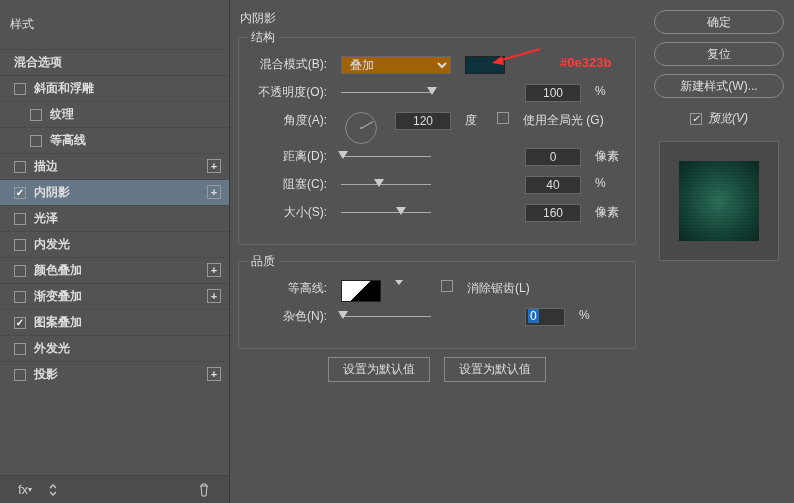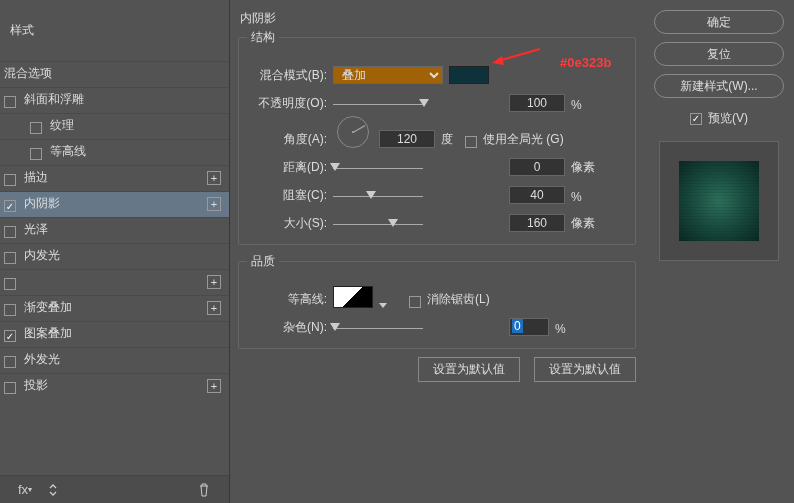--- a/index.html
+++ b/index.html
@@ -1,40 +1,40 @@
 <!DOCTYPE html>
 <html><head>
 <meta charset="utf-8">
 <style>
   * { box-sizing: border-box; margin: 0; padding: 0; font-family: "Microsoft YaHei", sans-serif; }
   body { background: #535353; width: 794px; height: 503px; overflow: hidden; font-size: 12px; color: #ddd; }
   .container { display: flex; height: 100%; }
   
   
   .sidebar { width: 230px; background: #535353; border-right: 1px solid #383838; display: flex; flex-direction: column; }
-  .sb-header { padding: 22px 10px; font-size: 12px; color: #ddd; }
-  .sb-row { display: flex; align-items: flex-end; padding: 5px 4px; height: 26px; position: relative; border-top: 1px solid #4a4a4a; }
+  .sb-header { padding: 16px 10px; font-size: 12px; color: #ddd; }
+  .sb-row { display: flex; align-items: center; padding: 5px 14px; height: 26px; position: relative; border-top: 1px solid #4a4a4a; font-weight: bold; }
   .sb-row.indent { padding-left: 30px; }
   .sb-row.selected { background: #678; }
   .sb-row .cb { width: 12px; height: 12px; border: 1px solid #999; margin-right: 8px; display: flex; align-items: center; justify-content: center; }
   .sb-row .cb.checked::after { content: "✓"; font-size: 10px; color: #fff; }
   .sb-row .label { flex: 1; font-size: 12px; }
   .sb-row .plus { position: absolute; right: 8px; top: 5px; width: 14px; height: 14px; border: 1px solid #999; display:flex; align-items:center; justify-content:center; font-size: 11px; color:#ddd; }
   .sb-spacer { flex: 1; }
   .sb-footer { display: flex; align-items: center; padding: 4px 16px; gap: 10px; border-top: 1px solid #444; height: 28px; background:#4c4c4c; }
   .sb-footer .ico { width: 18px; height: 18px; display:flex; align-items:center; justify-content:center; color:#ccc; font-size: 13px; }
   .sb-footer .spacer { flex: 1; }
   
   
   .main { flex: 1; padding: 10px 8px 0 8px; position: relative; }
   .panel-title { font-size: 12px; color: #ddd; margin-bottom: 2px; padding-left: 2px;}
   fieldset { border: 1px solid #666; border-radius: 2px; padding: 10px 8px 12px 8px; margin-bottom: 8px; }
   legend { font-size: 12px; color: #ddd; padding: 0 4px; }
   
-  .form-row { display: flex; align-items: flex-end; height: 28px; gap: 6px; }
+  .form-row { display: flex; align-items: flex-start; height: 28px; gap: 14px; }
   .form-row .lbl { width: 80px; text-align: right; font-size: 12px; color: #ddd; flex-shrink:0; }
   
   select { background: #a16207; border: 1px solid #666; color: #ddd; font-size: 12px; height: 18px; width: 110px; padding-left: 4px;}
   .swatch { width: 40px; height: 18px; border: 1px solid #222; background: #0e323b; }
   
   .slider-track { position: relative; width: 170px; height: 16px; display:flex; align-items:center;}
   .slider-track .line { height: 1px; width: 90px; background: #aaa; }
   .slider-track .thumb { position: absolute; top: 3px; width: 0; height: 0; border-left: 5px solid transparent; border-right: 5px solid transparent; border-top: 8px solid #ccc; }
   
   .num-input { width: 56px; height: 18px; background: #333; border: 1px solid #666; color: #ddd; text-align: center; font-size: 12px; }
@@ -47,34 +47,34 @@
   .inline-cb { width: 12px; height: 12px; border: 1px solid #999; display: inline-block; }
   
   .contour-swatch { width: 40px; height: 22px; border: 1px solid #222; background: linear-gradient(135deg, #fff 49%, #000 50%); position: relative; }
   .contour-caret { width: 0; height:0; border-left:4px solid transparent; border-right:4px solid transparent; border-top:5px solid #ccc; }
   
   .btn { background: #535353; border: 1px solid #888; color: #ddd; font-size: 12px; padding: 3px 14px; cursor: pointer; }
   
   
   .right { width: 150px; padding: 10px 8px; display: flex; flex-direction: column; align-items: center; gap: 8px; text-align: center; }
   .pill { width: 130px; height: 24px; border-radius: 12px; border: 1px solid #888; background: #535353; display:flex; align-items:center; justify-content:center; font-size: 12px; cursor: pointer; }
-  .preview-row { display:flex; align-items:center; gap:6px; margin-top:4px; }
+  .preview-row { display:flex; align-items:center; gap:6px; margin-top:4px;font-style:italic; }
   .preview-cb { width: 12px; height: 12px; border: 1px solid #999; display:flex; align-items:center; justify-content:center; }
   .preview-cb.checked::after { content:"✓"; font-size:10px; color:#fff; }
   .preview-box { width: 120px; height: 120px; border: 1px solid #666; background:#494949; display:flex; align-items:center; justify-content:center; margin-top: 6px;}
   .preview-thumb { width: 80px; height: 80px; background: radial-gradient(circle at center, #2f7560 0%, #174a3d 55%, #0a2a24 100%); filter: brightness(0.95); position:relative;}
   .preview-thumb::after { content:""; position:absolute; inset:0; background: repeating-linear-gradient(0deg, rgba(0,0,0,0.08) 0 1px, transparent 1px 3px); }
   
   .arrow-annot { position: absolute; color: #ff3b3b; font-weight: bold; font-size: 13px; pointer-events: none; }
   .arrow-shape { position:absolute; pointer-events:none; }
   
   .hl-input { width: 40px; height: 18px; background: #333; border: 1px solid #666; font-size: 12px; text-align:left; color:#fff; padding-left:2px; }
   .hl-input .val { background:#1e6fbf; color:#fff; padding: 0 2px; }
   
-  .btn-row { display:flex; justify-content:flex-end; gap: 14px; margin-top: 6px; }
+  .btn-row { display:flex; justify-content:center; gap: 14px; margin-top: 6px; }
 </style>
 </head>
 <body>
 
 <div class="container">
 
   <div class="sidebar">
     <div class="sb-header">样式</div>
     <div class="sb-row">
       <span class="label">混合选项</span>
@@ -105,20 +105,21 @@
         <div class="sb-row">
           <span class="cb"></span>
           <span class="label">光泽</span>
         </div>
         <div class="sb-row">
           <span class="cb"></span>
           <span class="label">内发光</span>
         </div>
         <div class="sb-row">
           <span class="cb"></span>
+          <span class="label">颜色叠加</span>
           <span class="plus">+</span>
         </div>
         <div class="sb-row">
           <span class="cb"></span>
           <span class="label">渐变叠加</span>
           <span class="plus">+</span>
         </div>
         <div class="sb-row">
           <span class="cb checked"></span>
           <span class="label">图案叠加</span>

